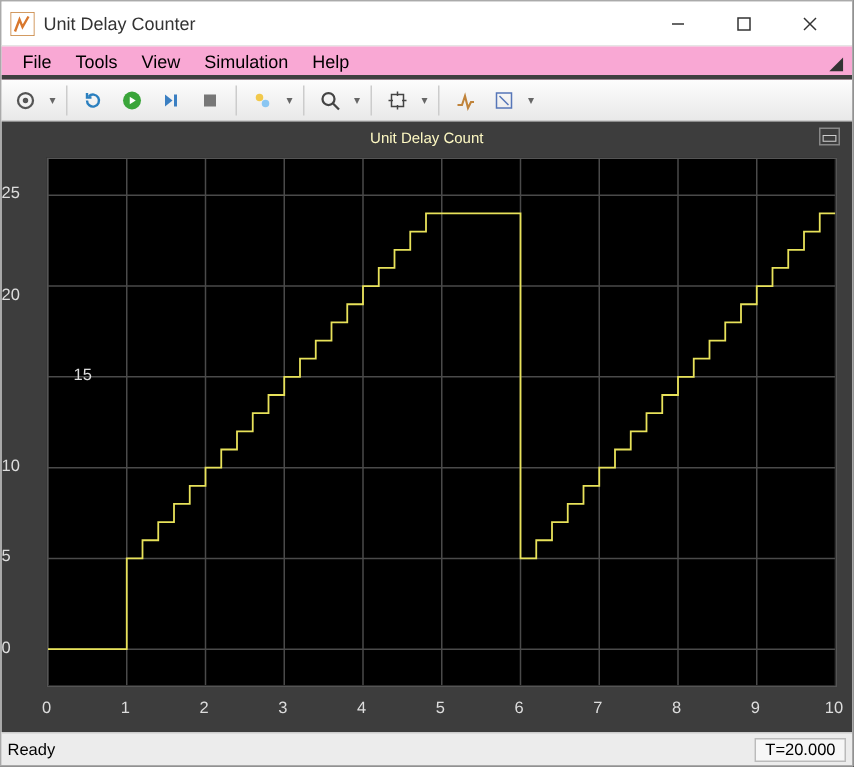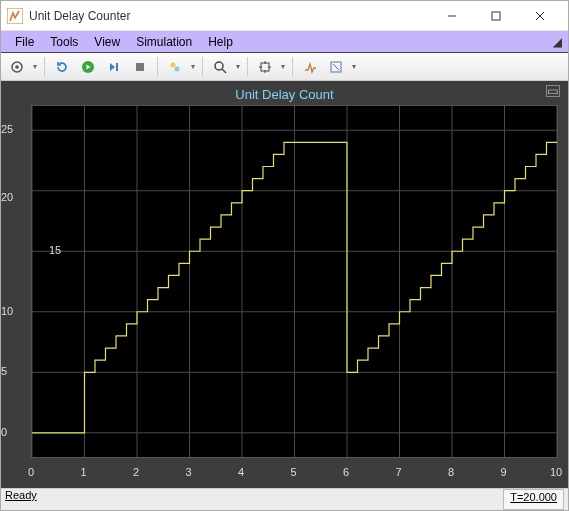--- a/index.html
+++ b/index.html
@@ -21,22 +21,22 @@
   align-items: center;
   padding: 0 6px;
   border-bottom: 1px solid #e5e5e5;
 }
 .titlebar .appicon { width:16px; height:16px; margin-right:6px; }
 .titlebar .title { flex: 0 0 auto; color:#333; font-size:12px; }
 .titlebar .spacer { flex:1; }
 .winbtn { width:44px; height:28px; display:flex; align-items:center; justify-content:center; color:#555; }
 .menubar {
   height: 22px;
-  background:#c4b5fd;
-  border-bottom:1px solid #404040;
+  background:#f9a8d4;
+  border-bottom:3px solid #404040;
   display:flex;
   align-items:center;
   padding-left:6px;
   position:relative;
 }
 .menu-item { padding:2px 8px; color:#000; cursor:default; }
 .menubar .arrow-r { position:absolute; right:6px; top:4px; color:#333; }
 .toolbar {
   height: 28px;
   background: linear-gradient(#fdfdfd,#e9e9e9);
@@ -50,22 +50,22 @@
 .tsep { width:1px; height:20px; background:#ccc; margin:0 3px; }
 .dropcaret { width:8px; display:flex; align-items:center; justify-content:center; color:#666; font-size:8px; }
 .scope-area {
   flex:1;
   background:#3d3d3d;
   position:relative;
   padding:6px;
 }
 .scope-title {
   text-align:center;
-  color:#7dd3fc;
-  font-size:13px;
+  color:#fef9c3;
+  font-size:10px;
   height:18px;
 }
 .plot-wrap {
   position:absolute;
   left:30px; right:10px; top:24px; bottom:30px;
 }
 .plot {
   width:100%; height:100%;
   background:#000;
   border:1px solid #555;
@@ -73,23 +73,23 @@
   overflow:hidden;
 }
 .ytick, .xtick { position:absolute; color:#ddd; font-size:11px; }
 .ytick { width:26px; text-align:left; left:-30px; transform:translateY(-50%); }
 .xtick { bottom:-20px; transform:translateX(-50%); }
 .statusbar {
   height:22px;
   background:#ececec;
   border-top:1px solid #ccc;
   display:flex;
+  align-items:center;
   padding:0 4px;
   font-size:11px;
-  text-decoration:underline;
 }
 .statusbar .field { border:1px solid #bbb; background:#f7f7f7; padding:1px 6px; margin-left:4px; }
 .max-icon { position:absolute; top:4px; right:8px; color:#ccc; font-size:12px; border:1px solid #888; width:14px; height:12px; line-height:10px; text-align:center; }
 </style>
 </head>
 <body>
 
 <div class="titlebar">
   <span class="appicon">
     <svg width="16" height="16" viewBox="0 0 16 16">

